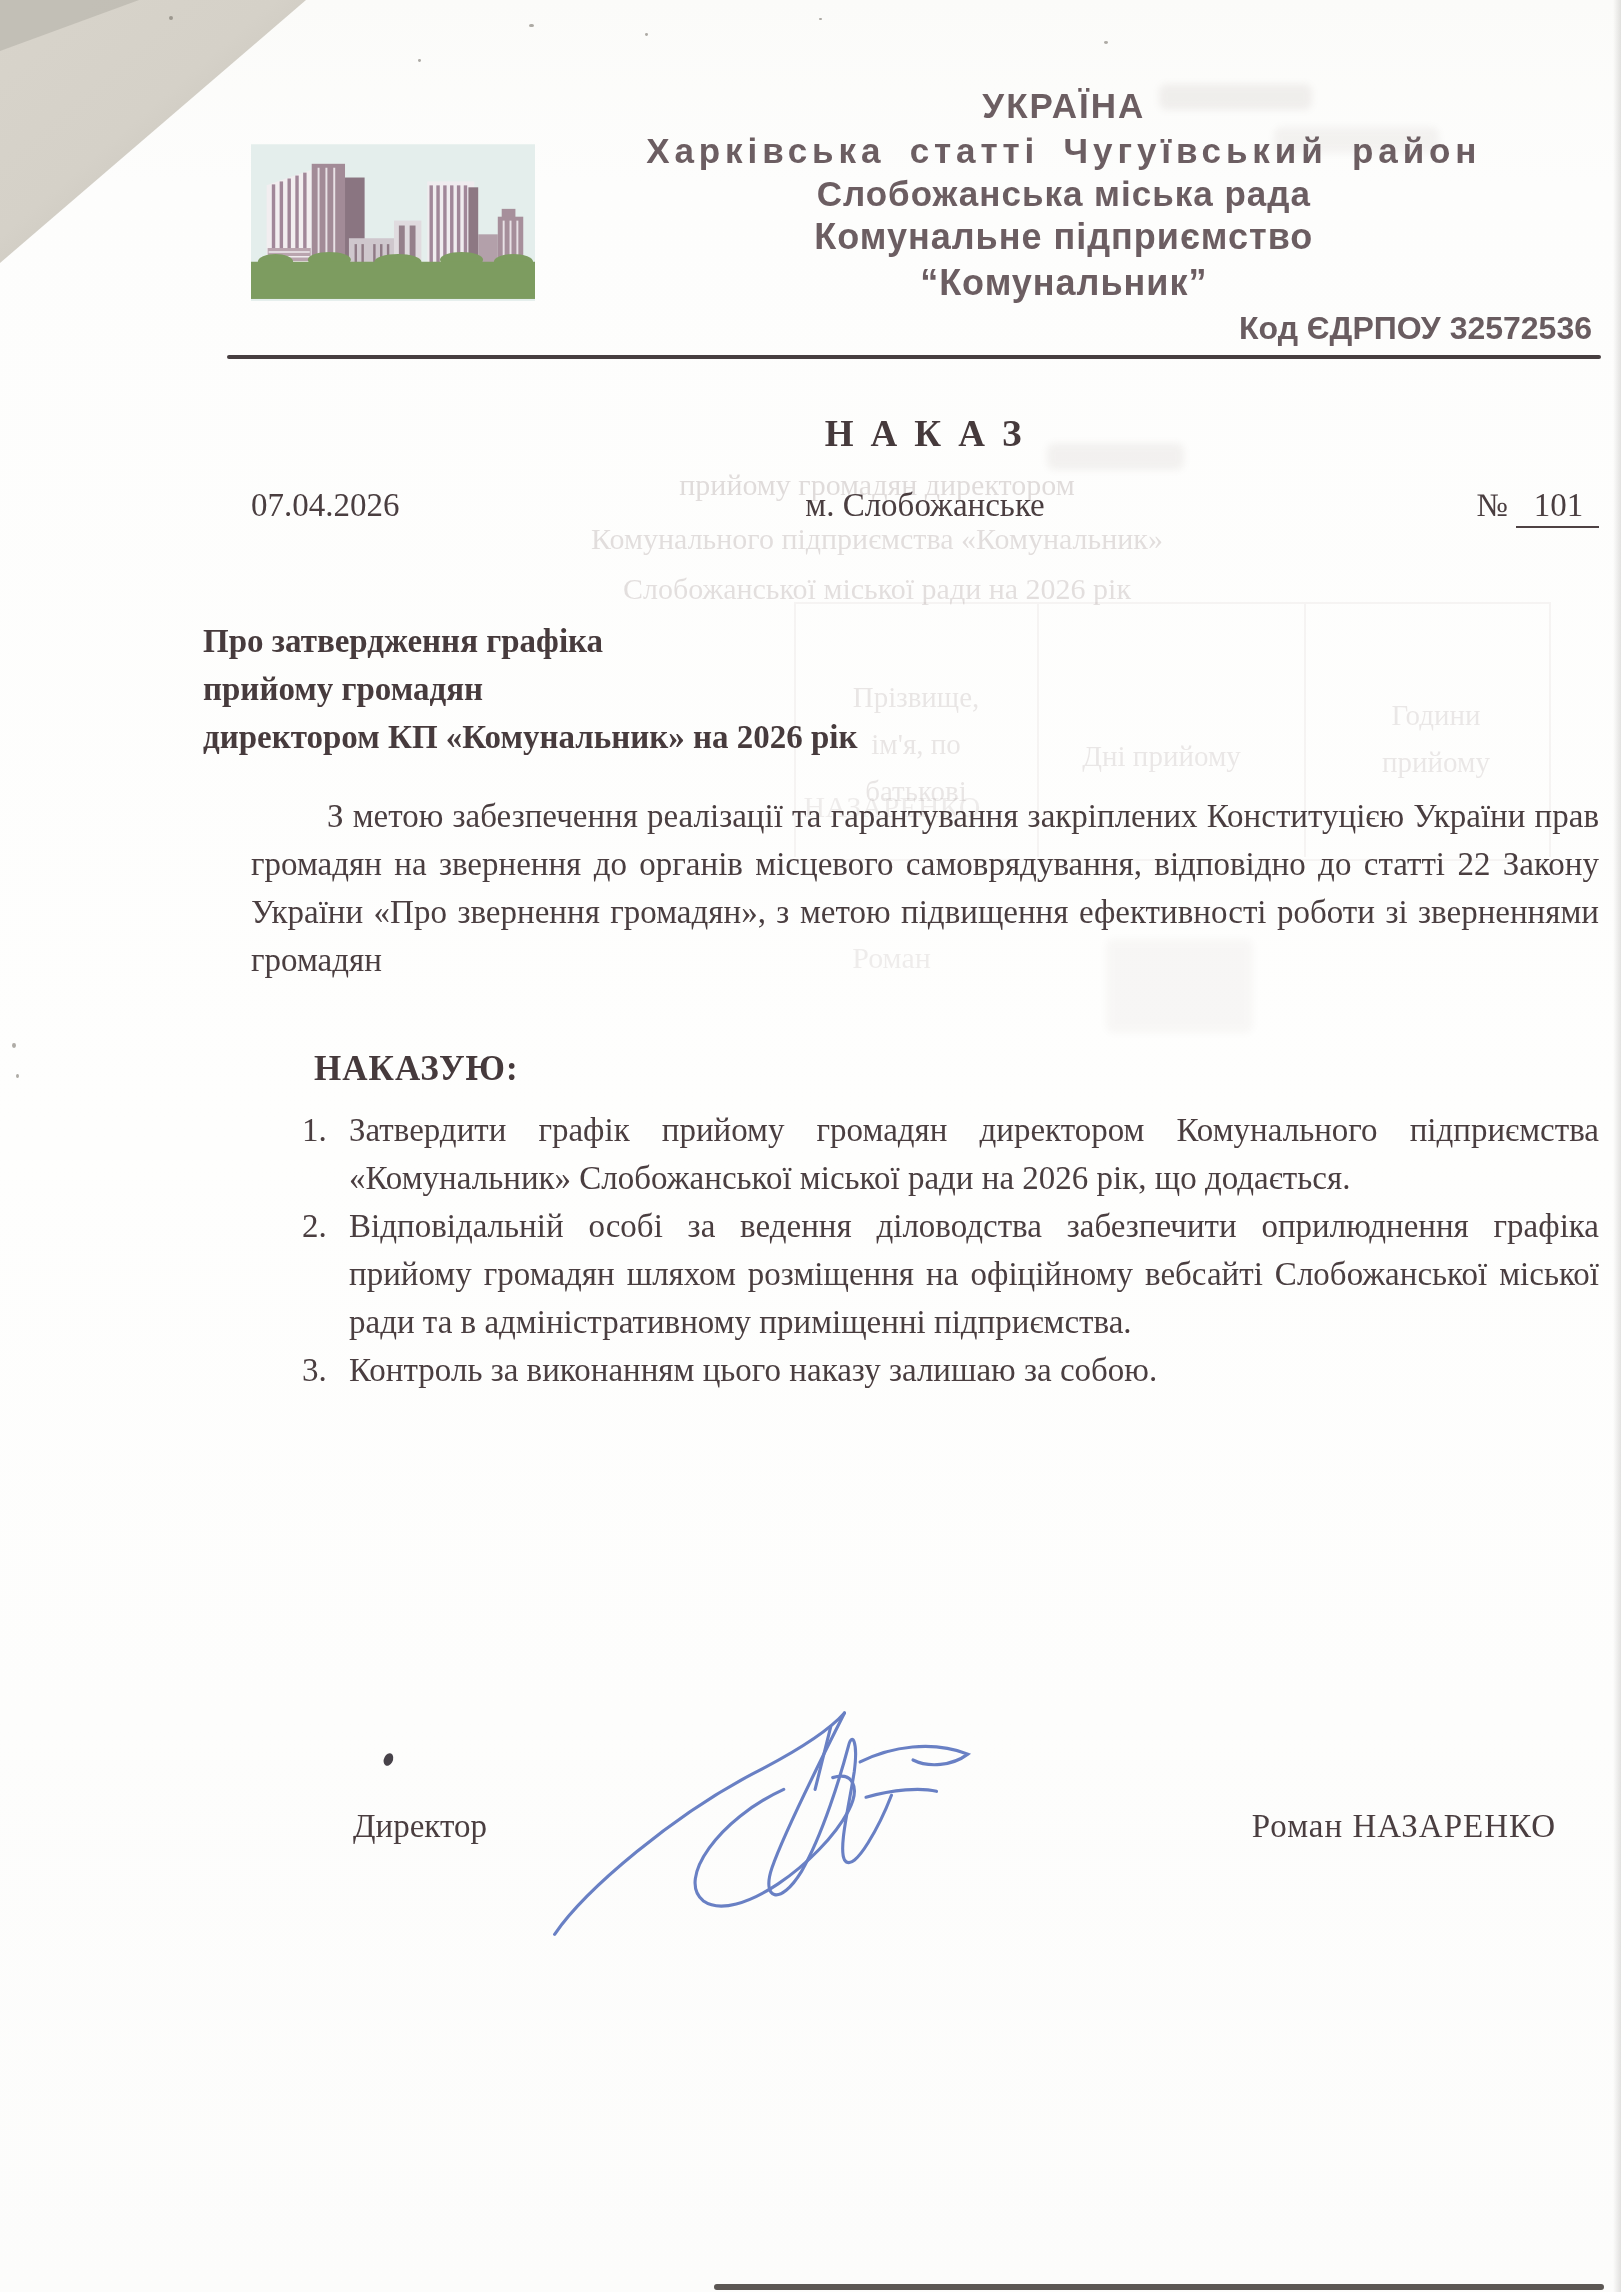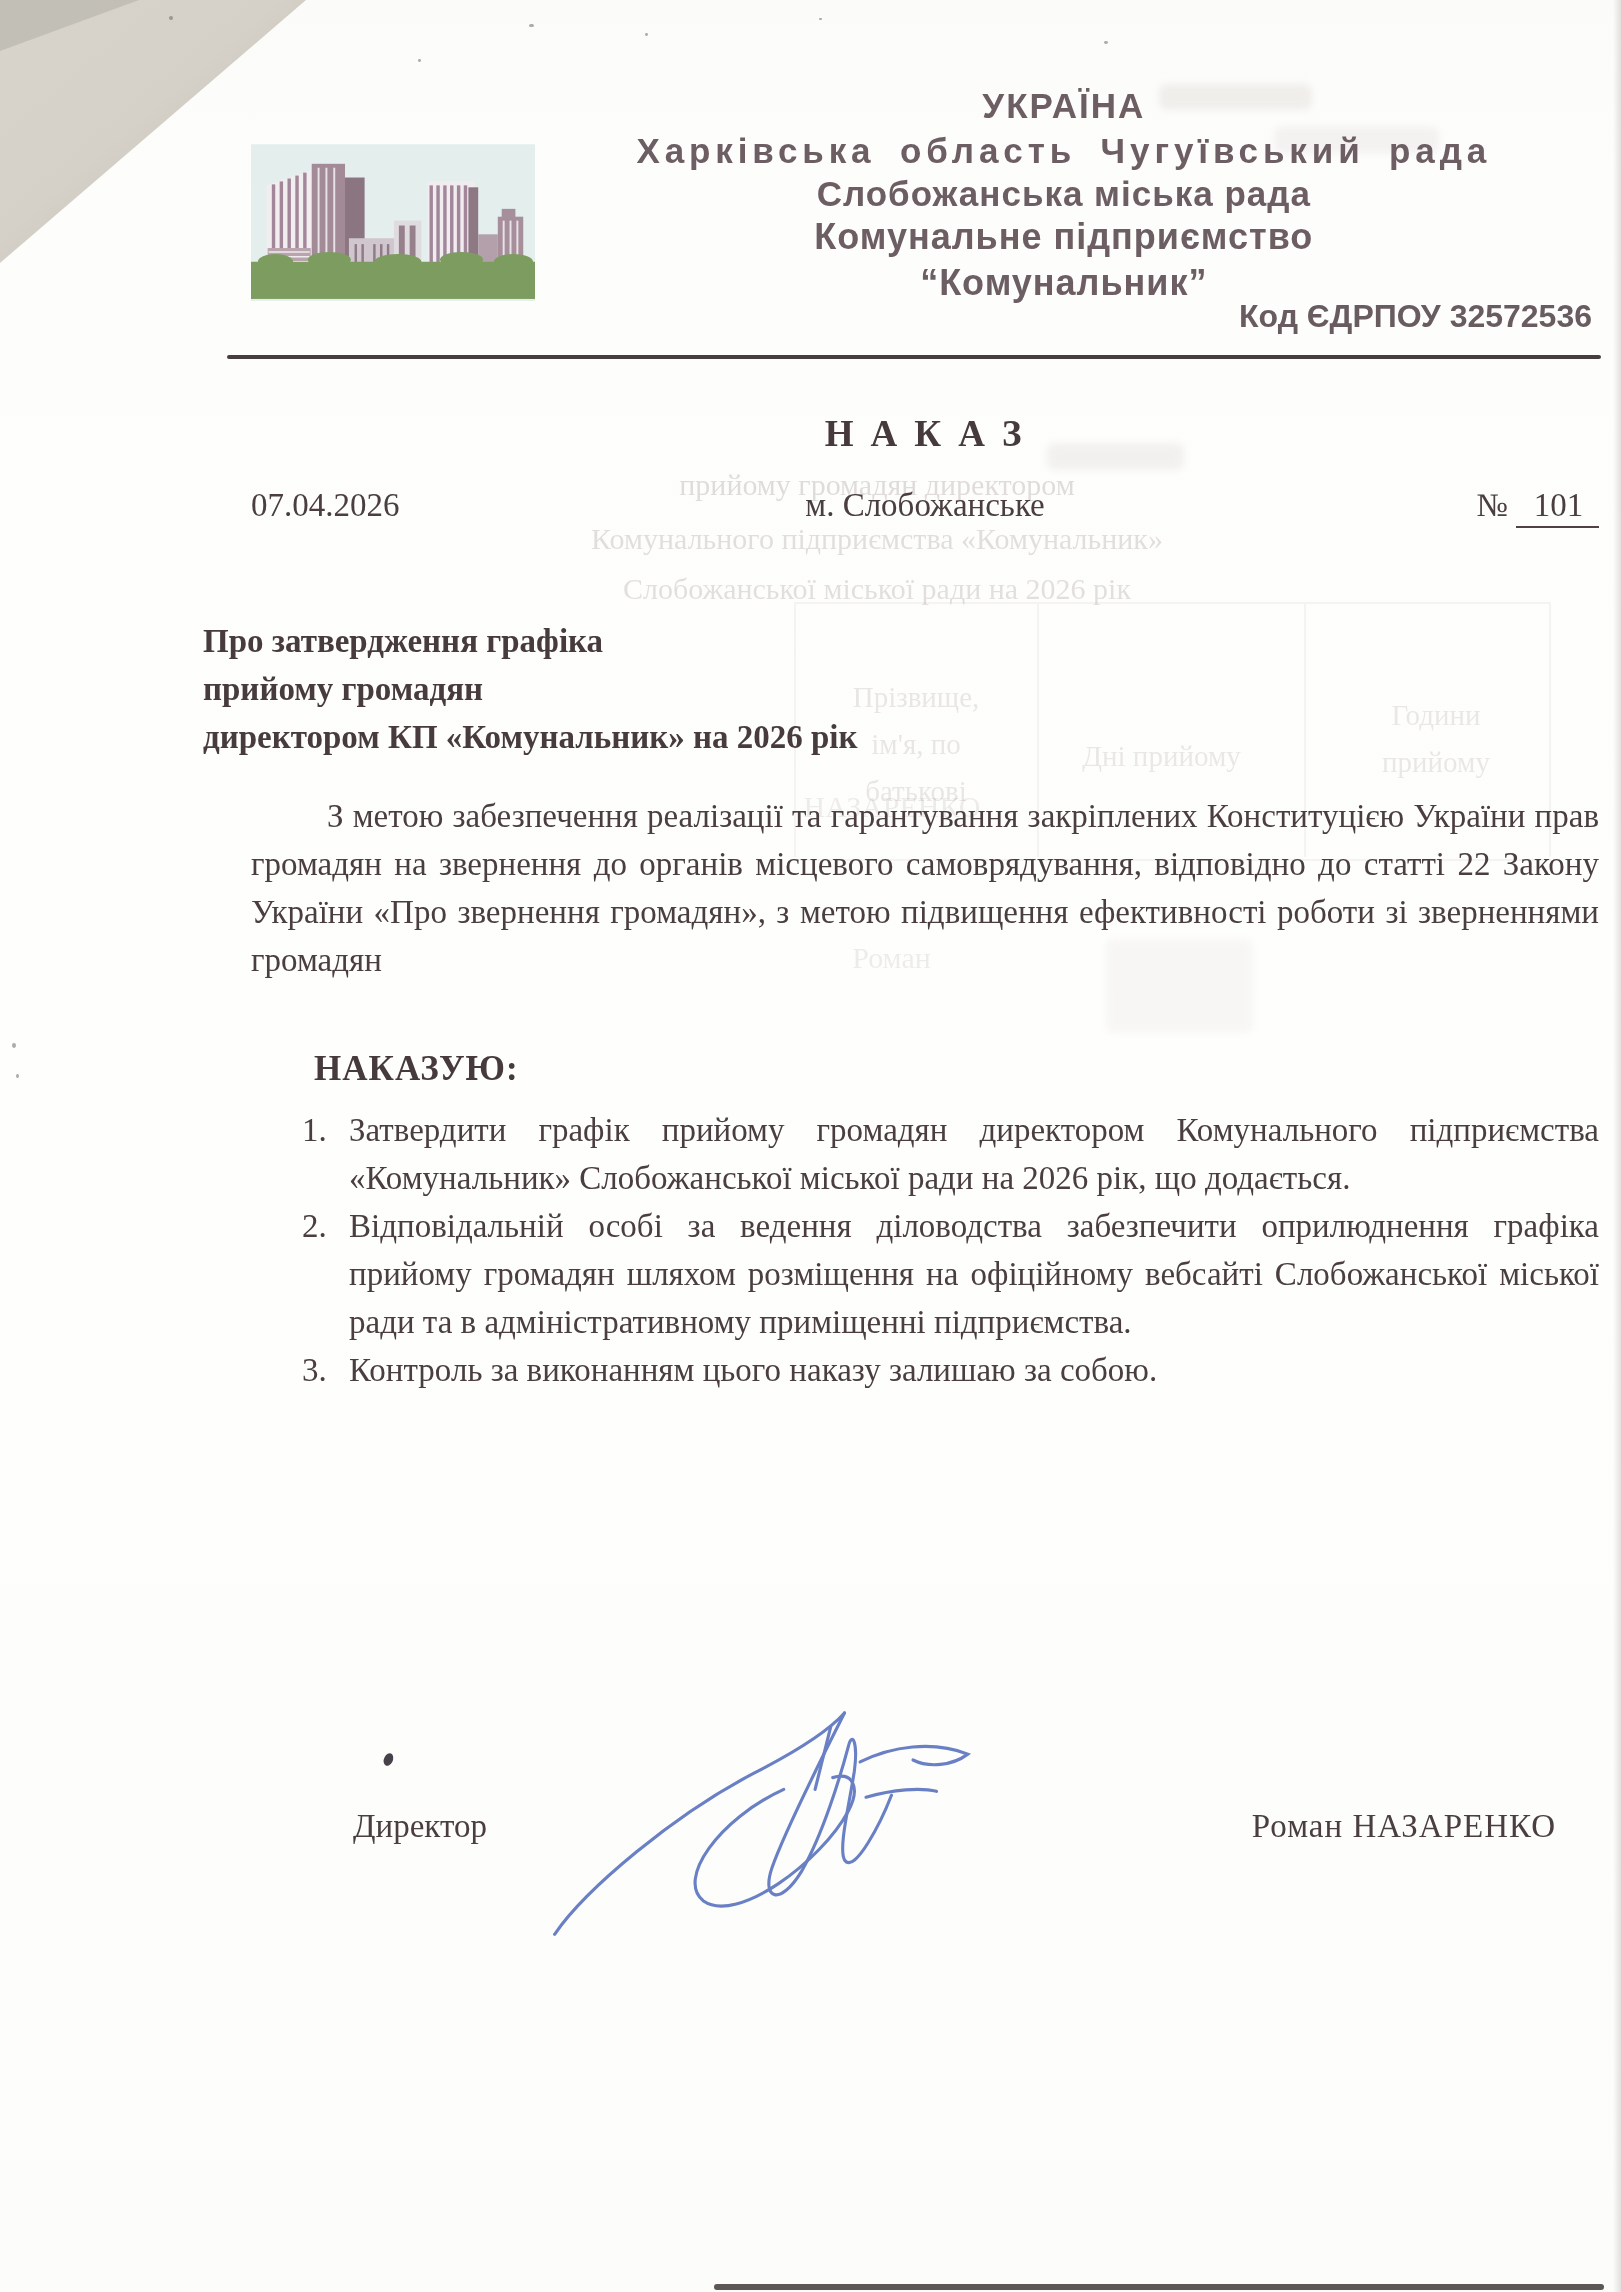--- a/index.html
+++ b/index.html
@@ -23,21 +23,21 @@
      background:#332e35;border-radius:50% 60% 50% 60%;transform:rotate(28deg);opacity:.9;}
 
   
   .header-text{position:absolute;left:534px;right:27.4px;top:82px;text-align:center;
      font-family:"Liberation Sans", sans-serif;font-weight:bold;color:#6c5e62;}
   .h-country{font-size:35px;letter-spacing:2px;line-height:47px;}
   .h-region{font-size:35px;letter-spacing:4.9px;word-spacing:9.8px;line-height:44px;}
   .h-council{font-size:35px;letter-spacing:1px;line-height:41px;}
   .h-orgtype{font-size:36px;letter-spacing:1px;line-height:46px;}
   .h-orgname{font-size:36px;letter-spacing:1px;line-height:46px;}
-  .h-edrpou{position:absolute;right:29px;top:298px;font-family:"Liberation Sans", sans-serif;
+  .h-edrpou{position:absolute;right:29px;top:310px;font-family:"Liberation Sans", sans-serif;
      font-weight:bold;font-size:32px;color:#695c60;}
   .header-rule{position:absolute;left:227px;top:355px;width:1374px;height:3.9px;
      background:#473e40;border-radius:2px;}
   .logo{position:absolute;left:251px;top:144px;width:284px;height:164px;}
 
   
   .doc-text{color:#4a3e40;margin-left:48px;}
   .order-title{position:absolute;left:203px;width:1348px;top:412px;text-align:center;
      font-size:37px;font-weight:bold;letter-spacing:3.9px;color:#463a3c;}
   .date-row{position:absolute;left:203px;width:1348px;top:487px;font-size:33px;}
@@ -167,21 +167,21 @@
     <ellipse cx="25" cy="120" rx="18" ry="8" fill="#7d9c60"></ellipse>
     <ellipse cx="80" cy="118" rx="22" ry="8" fill="#7d9c60"></ellipse>
     <ellipse cx="150" cy="120" rx="24" ry="8" fill="#7d9c60"></ellipse>
     <ellipse cx="215" cy="118" rx="22" ry="8" fill="#7d9c60"></ellipse>
     <ellipse cx="268" cy="120" rx="20" ry="8" fill="#7d9c60"></ellipse>
     <rect x="0" y="120" width="290" height="38" fill="#7d9c60"></rect>
   </svg>
 
   <div class="header-text">
     <div class="h-country">УКРАЇНА</div>
-    <div class="h-region">Харківська область Чугуївський рада</div>
+    <div class="h-region">Харківська статті Чугуївський район</div>
     <div class="h-council">Слобожанська міська рада</div>
     <div class="h-orgtype">Комунальне підприємство</div>
     <div class="h-orgname">“Комунальник”</div>
   </div>
   <div class="h-edrpou">Код ЄДРПОУ 32572536</div>
   <div class="header-rule"></div>
 
   <div class="order-title doc-text">Н А К А З</div>
 
   <div class="date-row doc-text">

